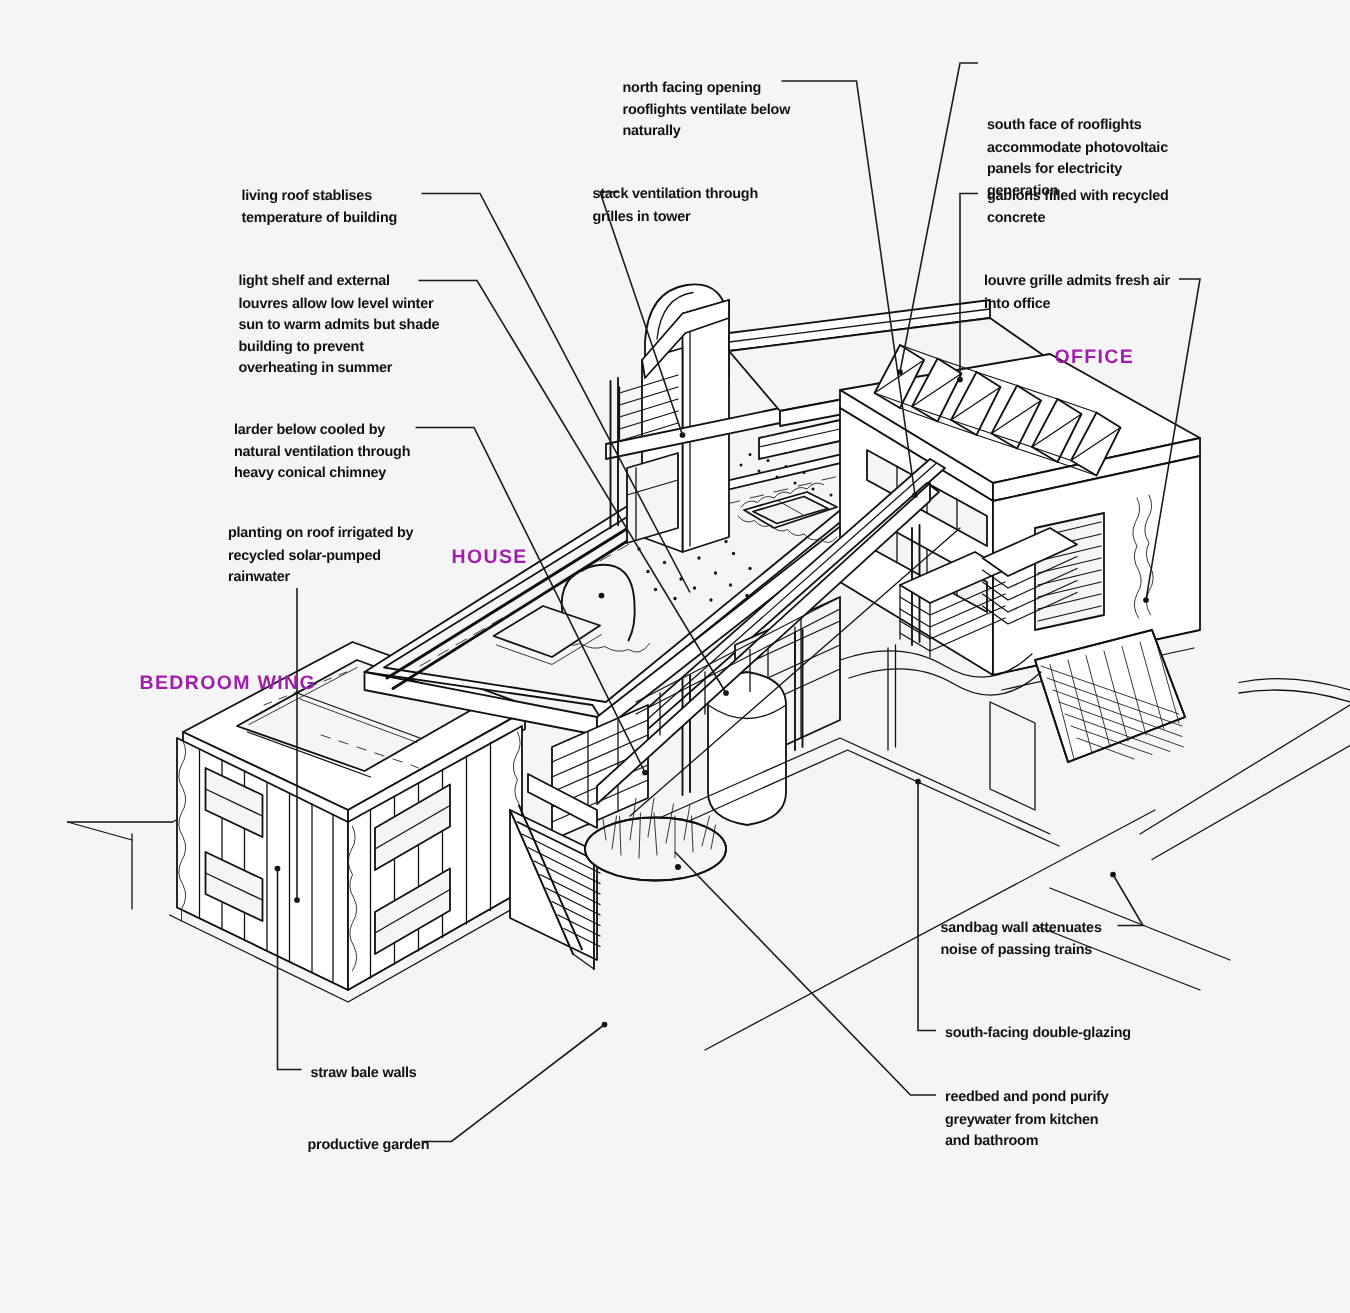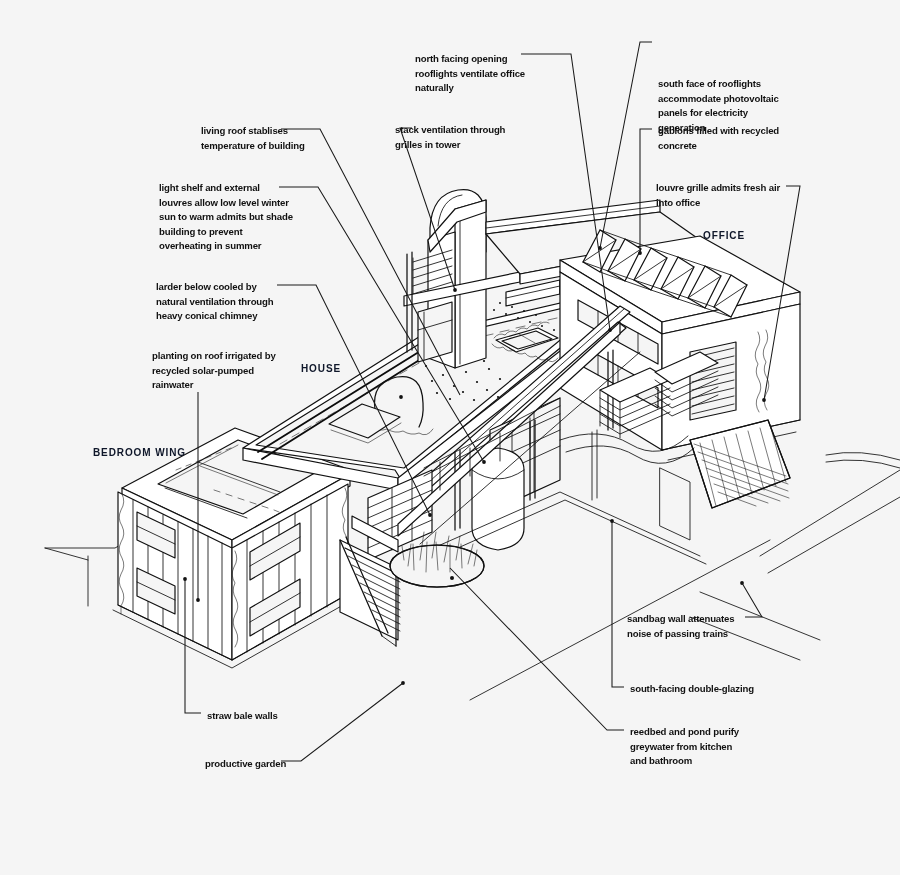--- a/index.html
+++ b/index.html
@@ -28,24 +28,24 @@
     font-size: 9.6px;
     font-weight: bold;
     line-height: 14.6px;
     color: #111111;
     letter-spacing: -0.15px;
     white-space: pre-line;
   }
   .zone {
     position: absolute;
     font-family: "Liberation Sans", sans-serif;
-    font-size: 10px;
+    font-size: 13px;
     font-weight: bold;
     letter-spacing: 0.9px;
-    color: #0f172a;
+    color: #a21caf;
     white-space: nowrap;
   }
   
   .lead { fill: none; stroke: #1a1a1a; stroke-width: 1.05; }
   .bld  { fill: none; stroke: #111111; stroke-width: 1.25; stroke-linejoin: round; stroke-linecap: round; }
   .bld-thin { fill: none; stroke: #111111; stroke-width: 0.85; stroke-linejoin: round; stroke-linecap: round; }
   .bld-hair { fill: none; stroke: #222222; stroke-width: 0.6; stroke-linejoin: round; stroke-linecap: round; }
   .bld-thick{ fill: none; stroke: #0c0c0c; stroke-width: 1.9; stroke-linejoin: round; stroke-linecap: round; }
   .fillw { fill: #ffffff; stroke: #111111; stroke-width: 1.2; stroke-linejoin: round; }
   .fillbg { fill: #f5f5f5; stroke: #111111; stroke-width: 1.2; stroke-linejoin: round; }
@@ -450,27 +450,27 @@
   </svg>
 
   <div id="zone-layer">
       <div class="zone" style="left: 93px; top: 447px;">BEDROOM WING</div>
       <div class="zone" style="left: 301px; top: 363px;">HOUSE</div>
       <div class="zone" style="left: 703px; top: 230px;">OFFICE</div>
     </div>
 
   <div id="ann-layer">
       <div class="ann" style="left: 415px; top: 52px;">north facing opening
-rooflights ventilate office
+rooflights ventilate below
 naturally</div>
       <div class="ann" style="left: 658px; top: 38px; margin-top: 39px;">south face of rooflights
 accommodate photovoltaic
 panels for electricity
 generation</div>
-      <div class="ann" style="left: 161px; top: 124px; margin-left: 40px;">living roof stablises
+      <div class="ann" style="left: 161px; top: 124px;">living roof stablises
 temperature of building</div>
       <div class="ann" style="left: 395px; top: 123px;">stack ventilation through
 grilles in tower</div>
       <div class="ann" style="left: 658px; top: 124px;">gabions filled with recycled
 concrete</div>
       <div class="ann" style="left: 159px; top: 181px;">light shelf and external
 louvres allow low level winter
 sun to warm admits but shade
 building to prevent
 overheating in summer</div>

